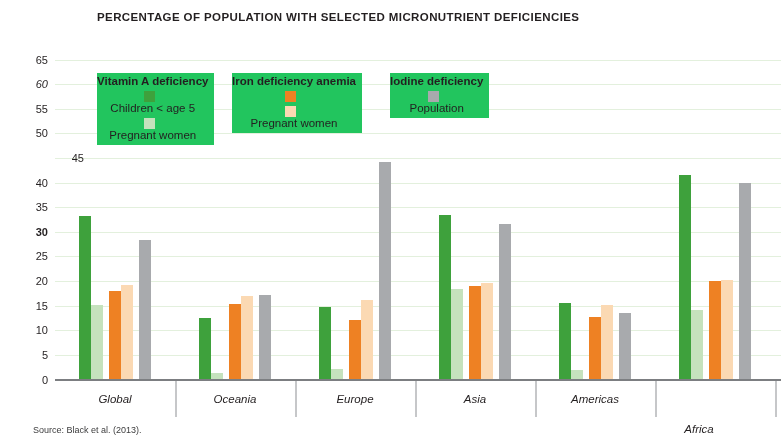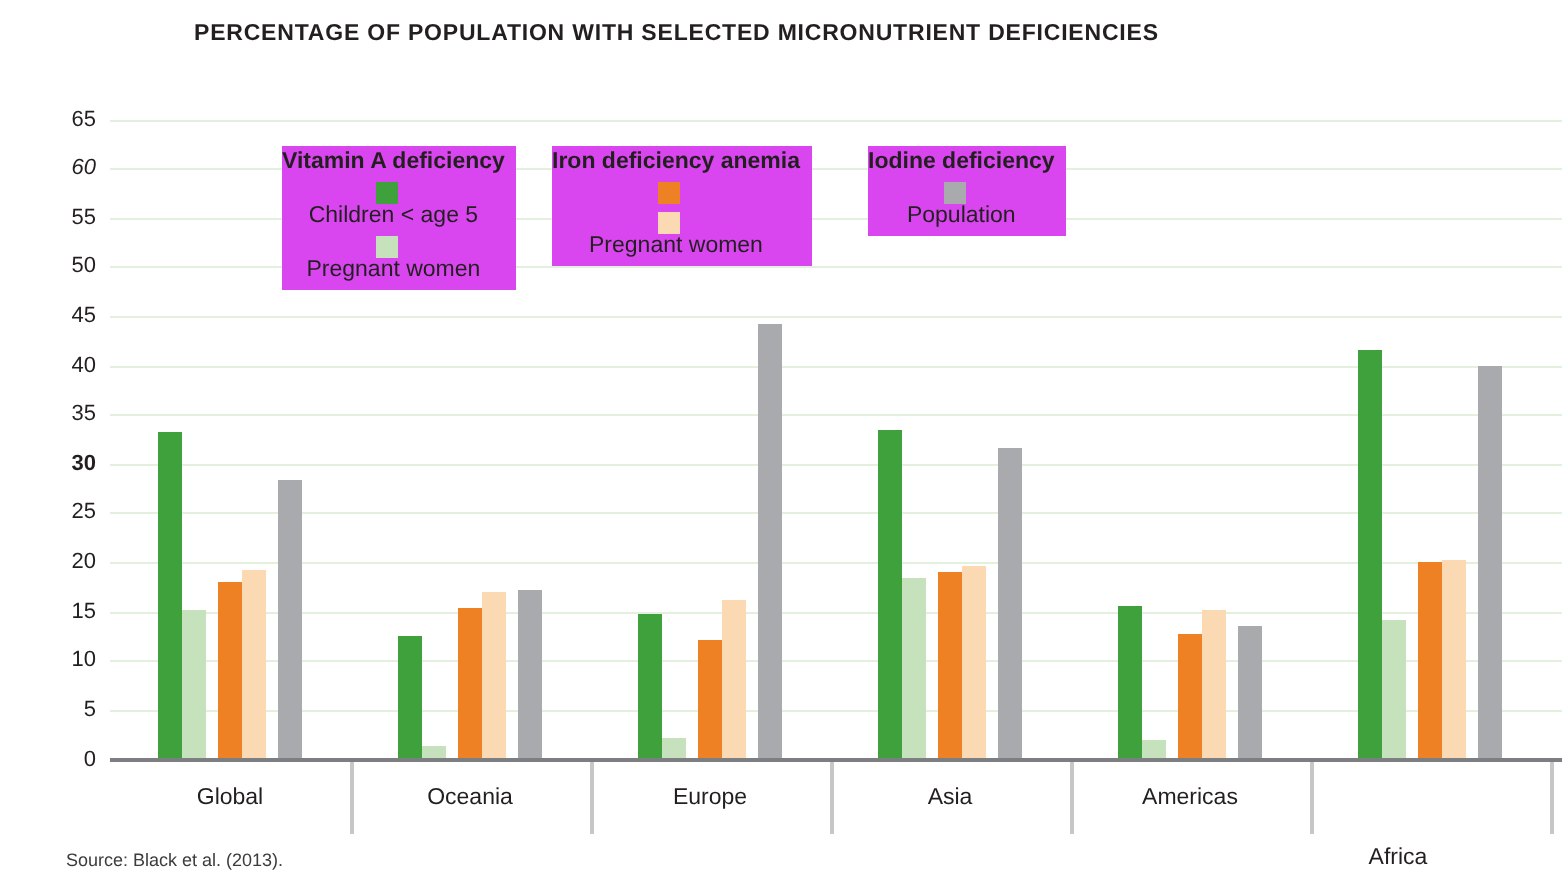--- a/index.html
+++ b/index.html
@@ -21,24 +21,24 @@
   .axis-line{position:absolute;left:55px;width:726px;height:2px;background:#7c7e81;}
   .ytick{
     position:absolute;left:0;width:48px;text-align:right;
     font-size:11px;color:#231f20;line-height:11px;
   }
   .bar{position:absolute;bottom:0;}
   .cell{position:absolute;bottom:68px;height:320px;}
   .separator{position:absolute;width:1.5px;height:37px;background:#c6c7c9;}
   .cat-label{
     position:absolute;width:120px;text-align:center;
-    font-size:11.5px;color:#231f20;
+    font-size:11.5px;color:#231f20;font-style:italic;
   }
   .legend-group{
-    position:absolute;top:73px;background:#d946ef;padding:2px 6px 4px 0;margin-left:44px;
+    position:absolute;top:73px;background:#22c55e;padding:2px 6px 4px 0;
   }
   .legend-title{font-size:11.5px;font-weight:bold;margin-bottom:3px;white-space:nowrap;}
   .legend-item{display:flex;align-items:center;margin-top:4px;white-space:nowrap;flex-direction:column;}
   .legend-swatch{width:11px;height:11px;display:inline-block;margin-right:7px;flex:0 0 auto;}
   .legend-label{font-size:11.5px;}
   .source{
     position:absolute;left:33px;top:425px;
     font-size:9px;color:#3c3c3d;
   }
 </style>
@@ -60,21 +60,21 @@
       <div class="ytick" style="top: 276.038px;">20</div>
       <div class="gridline" style="top: 256.423px;"></div>
       <div class="ytick" style="top: 251.423px;">25</div>
       <div class="gridline" style="top: 231.808px;"></div>
       <div class="ytick" style="top: 226.808px; font-weight: bold;">30</div>
       <div class="gridline" style="top: 207.192px;"></div>
       <div class="ytick" style="top: 202.192px;">35</div>
       <div class="gridline" style="top: 182.577px;"></div>
       <div class="ytick" style="top: 177.577px;">40</div>
       <div class="gridline" style="top: 157.962px;"></div>
-      <div class="ytick" style="top: 152.962px;">45</div>
+      <div class="ytick" style="top: 152.962px; margin-left: 36px;">45</div>
       <div class="gridline" style="top: 133.346px;"></div>
       <div class="ytick" style="top: 128.346px;">50</div>
       <div class="gridline" style="top: 108.731px;"></div>
       <div class="ytick" style="top: 103.731px;">55</div>
       <div class="gridline" style="top: 84.1154px;"></div>
       <div class="ytick" style="top: 79.1154px; font-style: italic;">60</div>
       <div class="gridline" style="top: 59.5px;"></div>
       <div class="ytick" style="top: 54.5px;">65</div>
       <div class="cell" style="left: 55px; width: 120px;">
         <div class="bar" style="left: 24px; width: 12px; height: 163.938px; background: rgb(62, 161, 60);"></div>

